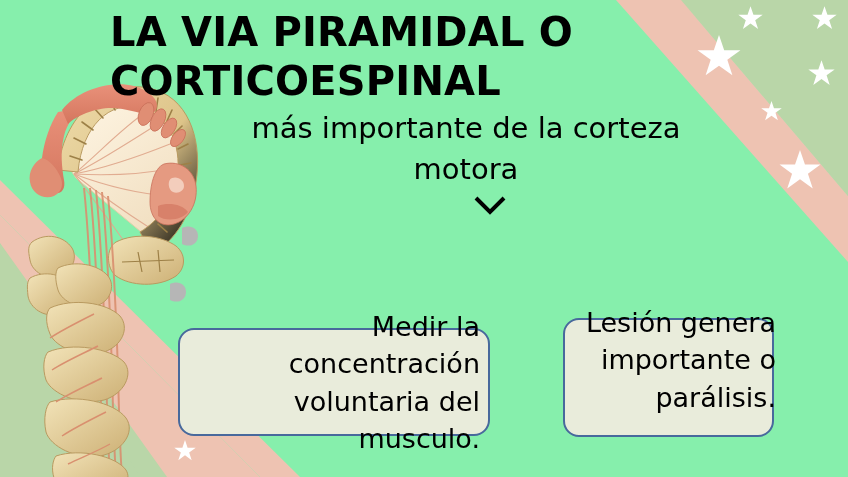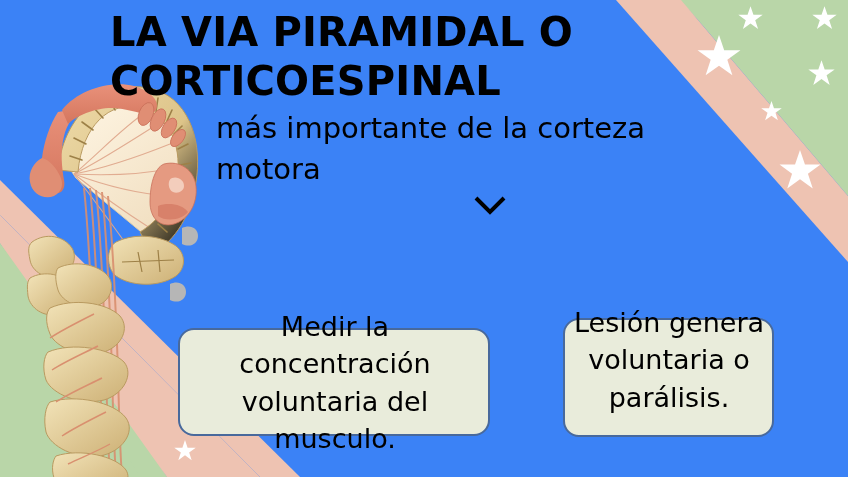--- a/index.html
+++ b/index.html
@@ -6,21 +6,21 @@
   html, body {
     margin: 0;
     padding: 0;
     background: #ffffff;
   }
   #slide {
     position: relative;
     width: 848px;
     height: 477px;
     overflow: hidden;
-    background: #3b82f6;
+    background: #86efac;
     font-family: "DejaVu Sans", sans-serif;
   }
   .deco-layer {
     position: absolute;
     inset: 0;
     width: 848px;
     height: 477px;
     pointer-events: none;
   }
   .anatomy {
@@ -40,20 +40,21 @@
     line-height: 1.22;
     color: #000000;
     letter-spacing: 0.2px;
     text-align: left;
     white-space: pre-line;
   }
   .body-block {
     position: absolute;
     left: 216px;
     width: 500px;
+    text-align: center;
     color: #000000;
     font-size: 29px;
     line-height: 1.42;
   }
   #para-top { top: 108px; }
   #para-bottom { top: 228px; }
   .chevron {
     position: absolute;
     left: 470px;
     top: 192px;
@@ -74,21 +75,21 @@
     height: 108px;
   }
   #callout-right {
     left: 563px;
     top: 318px;
     width: 211px;
     height: 119px;
   }
   .callout-text {
     position: absolute;
-    text-align: center;
+    text-align: right;
     color: #000000;
     font-size: 27px;
     line-height: 1.38;
     white-space: pre-line;
   }
   #callout-left-text {
     left: 190px;
     top: 308px;
     width: 290px;
   }
@@ -266,15 +267,15 @@
 
   <svg class="chevron" viewBox="0 0 40 26" xmlns="http://www.w3.org/2000/svg">
     <path d="M 6 6 L 20 20 L 34 6" fill="none" stroke="#000000" stroke-width="4" stroke-linecap="butt" stroke-linejoin="miter"></path>
   </svg>
 
 
   <div class="callout" id="callout-left"></div>
   <div class="callout" id="callout-right"></div>
 
   <div class="callout-text" id="callout-left-text">Medir la concentración voluntaria del musculo.</div>
-  <div class="callout-text" id="callout-right-text">Lesión genera voluntaria o parálisis.</div>
+  <div class="callout-text" id="callout-right-text">Lesión genera importante o parálisis.</div>
 
 </div>
 
 </body></html>

